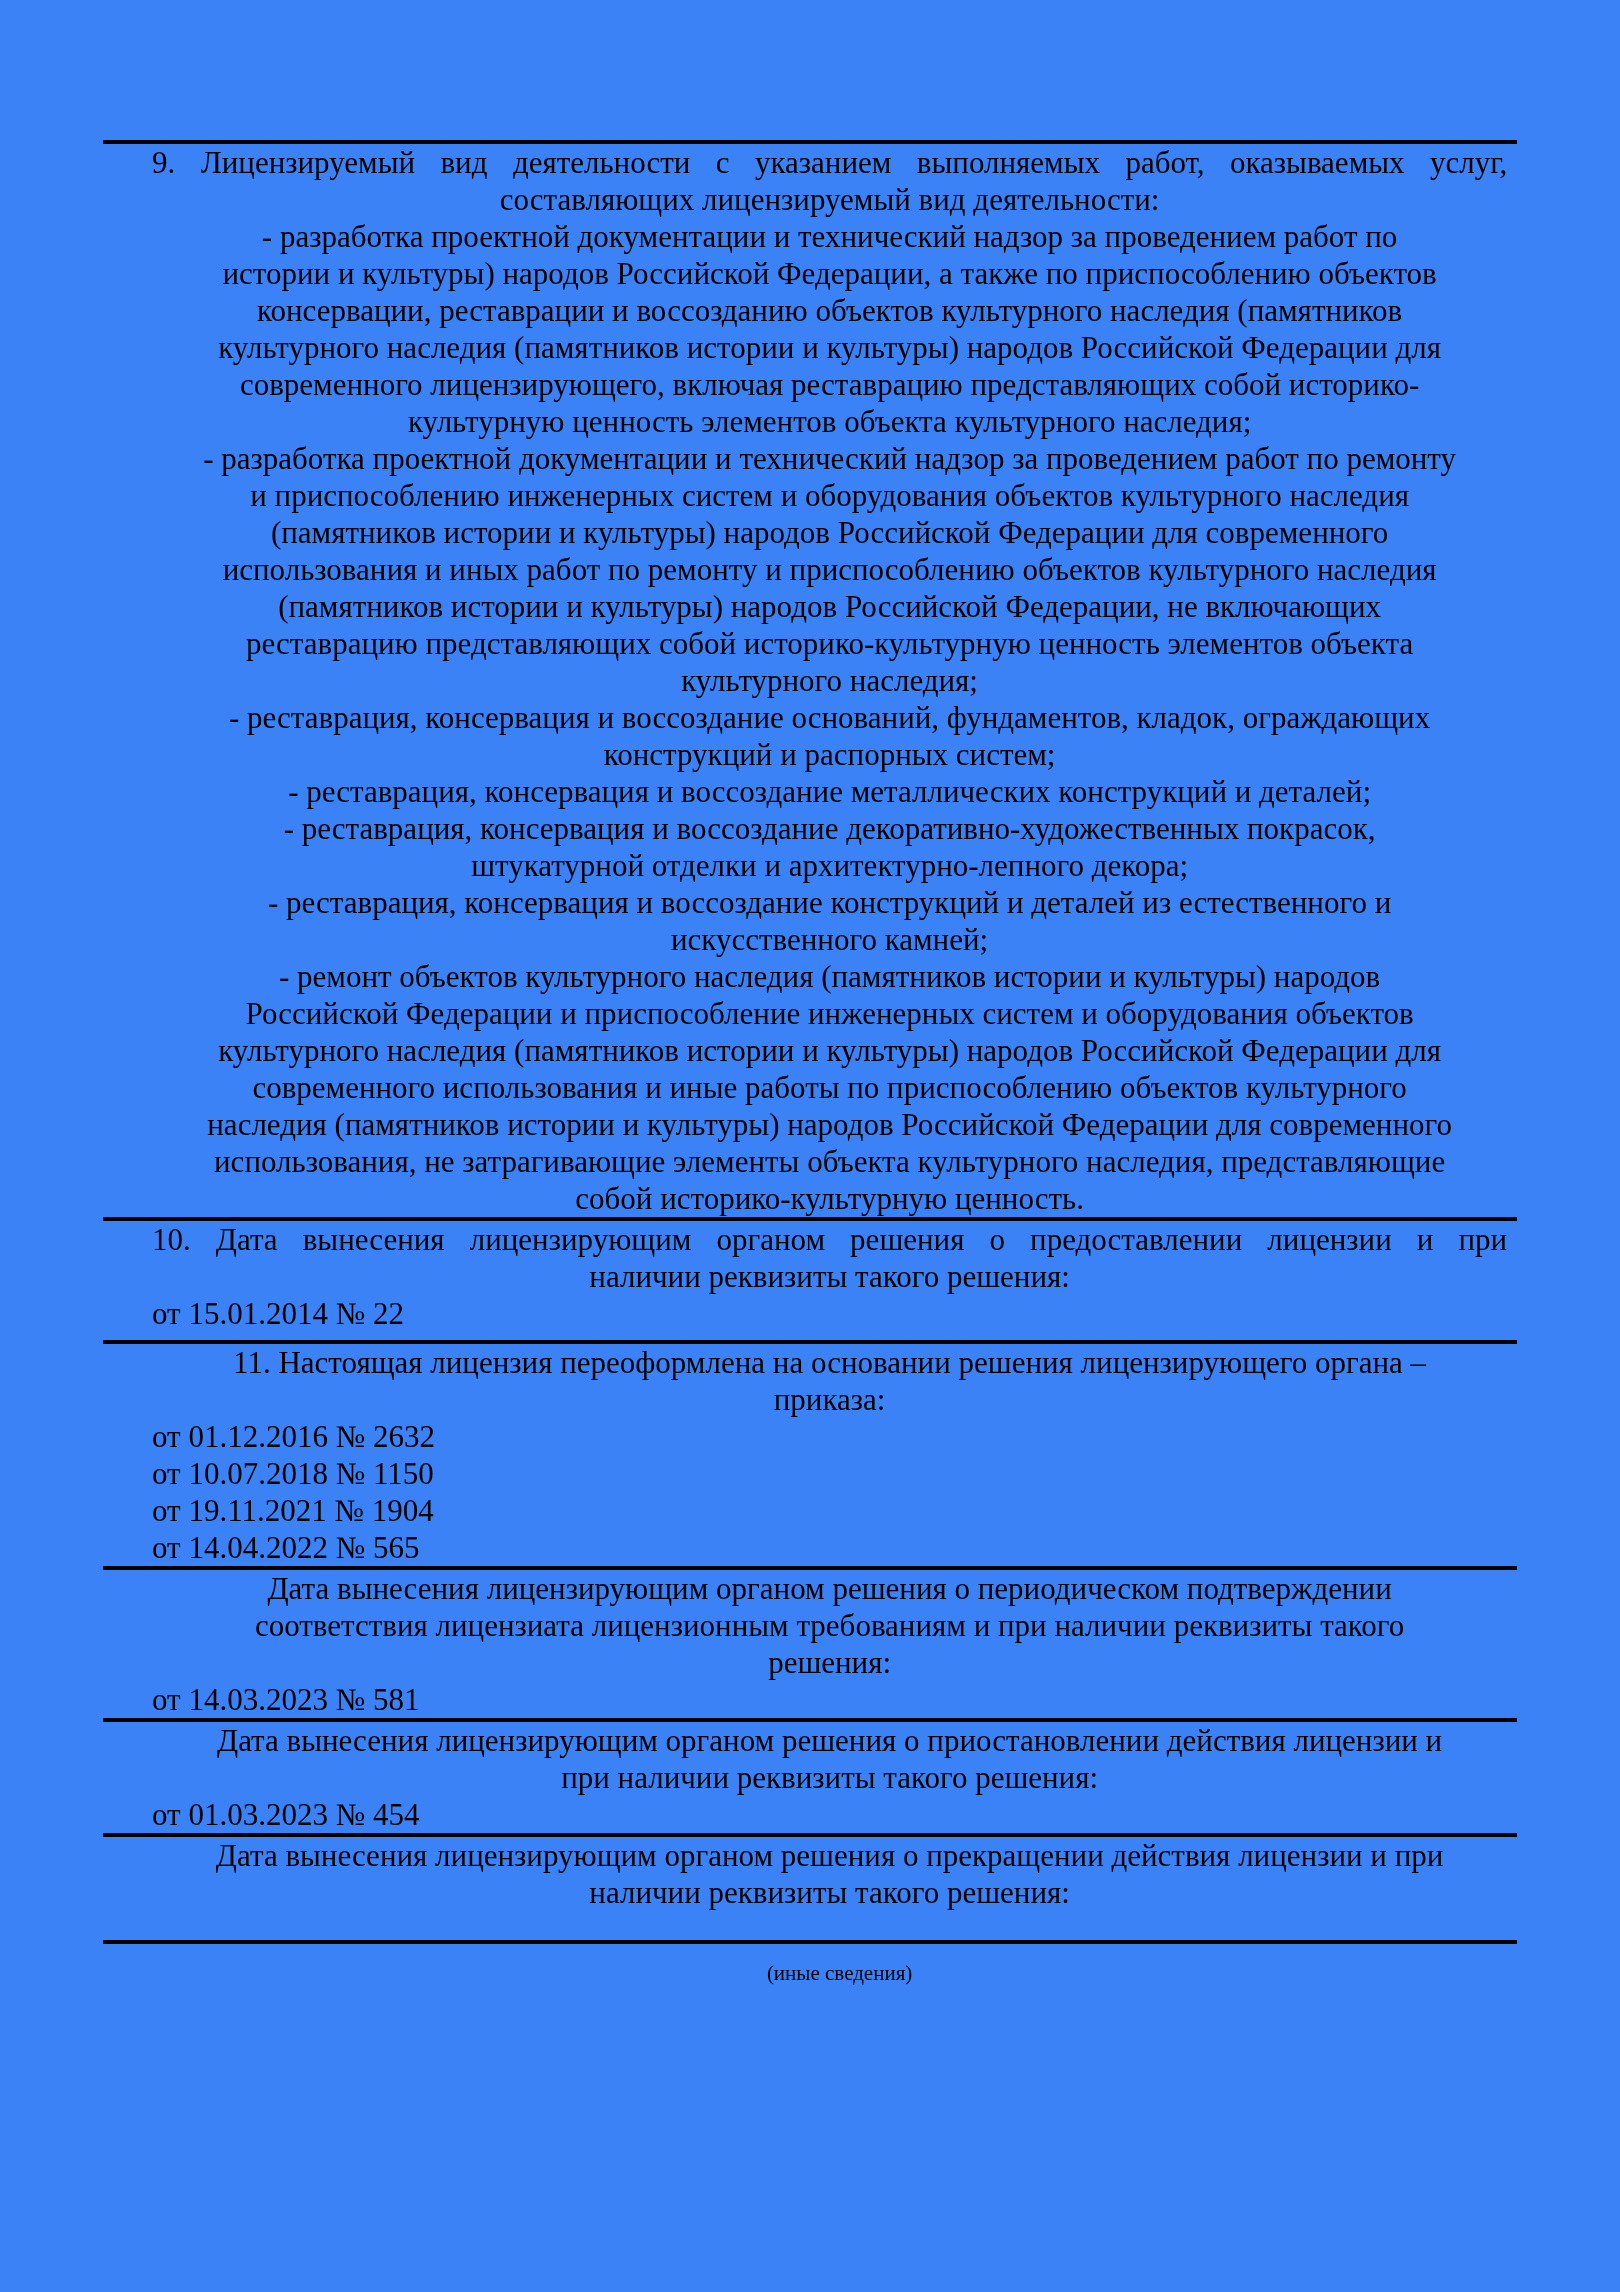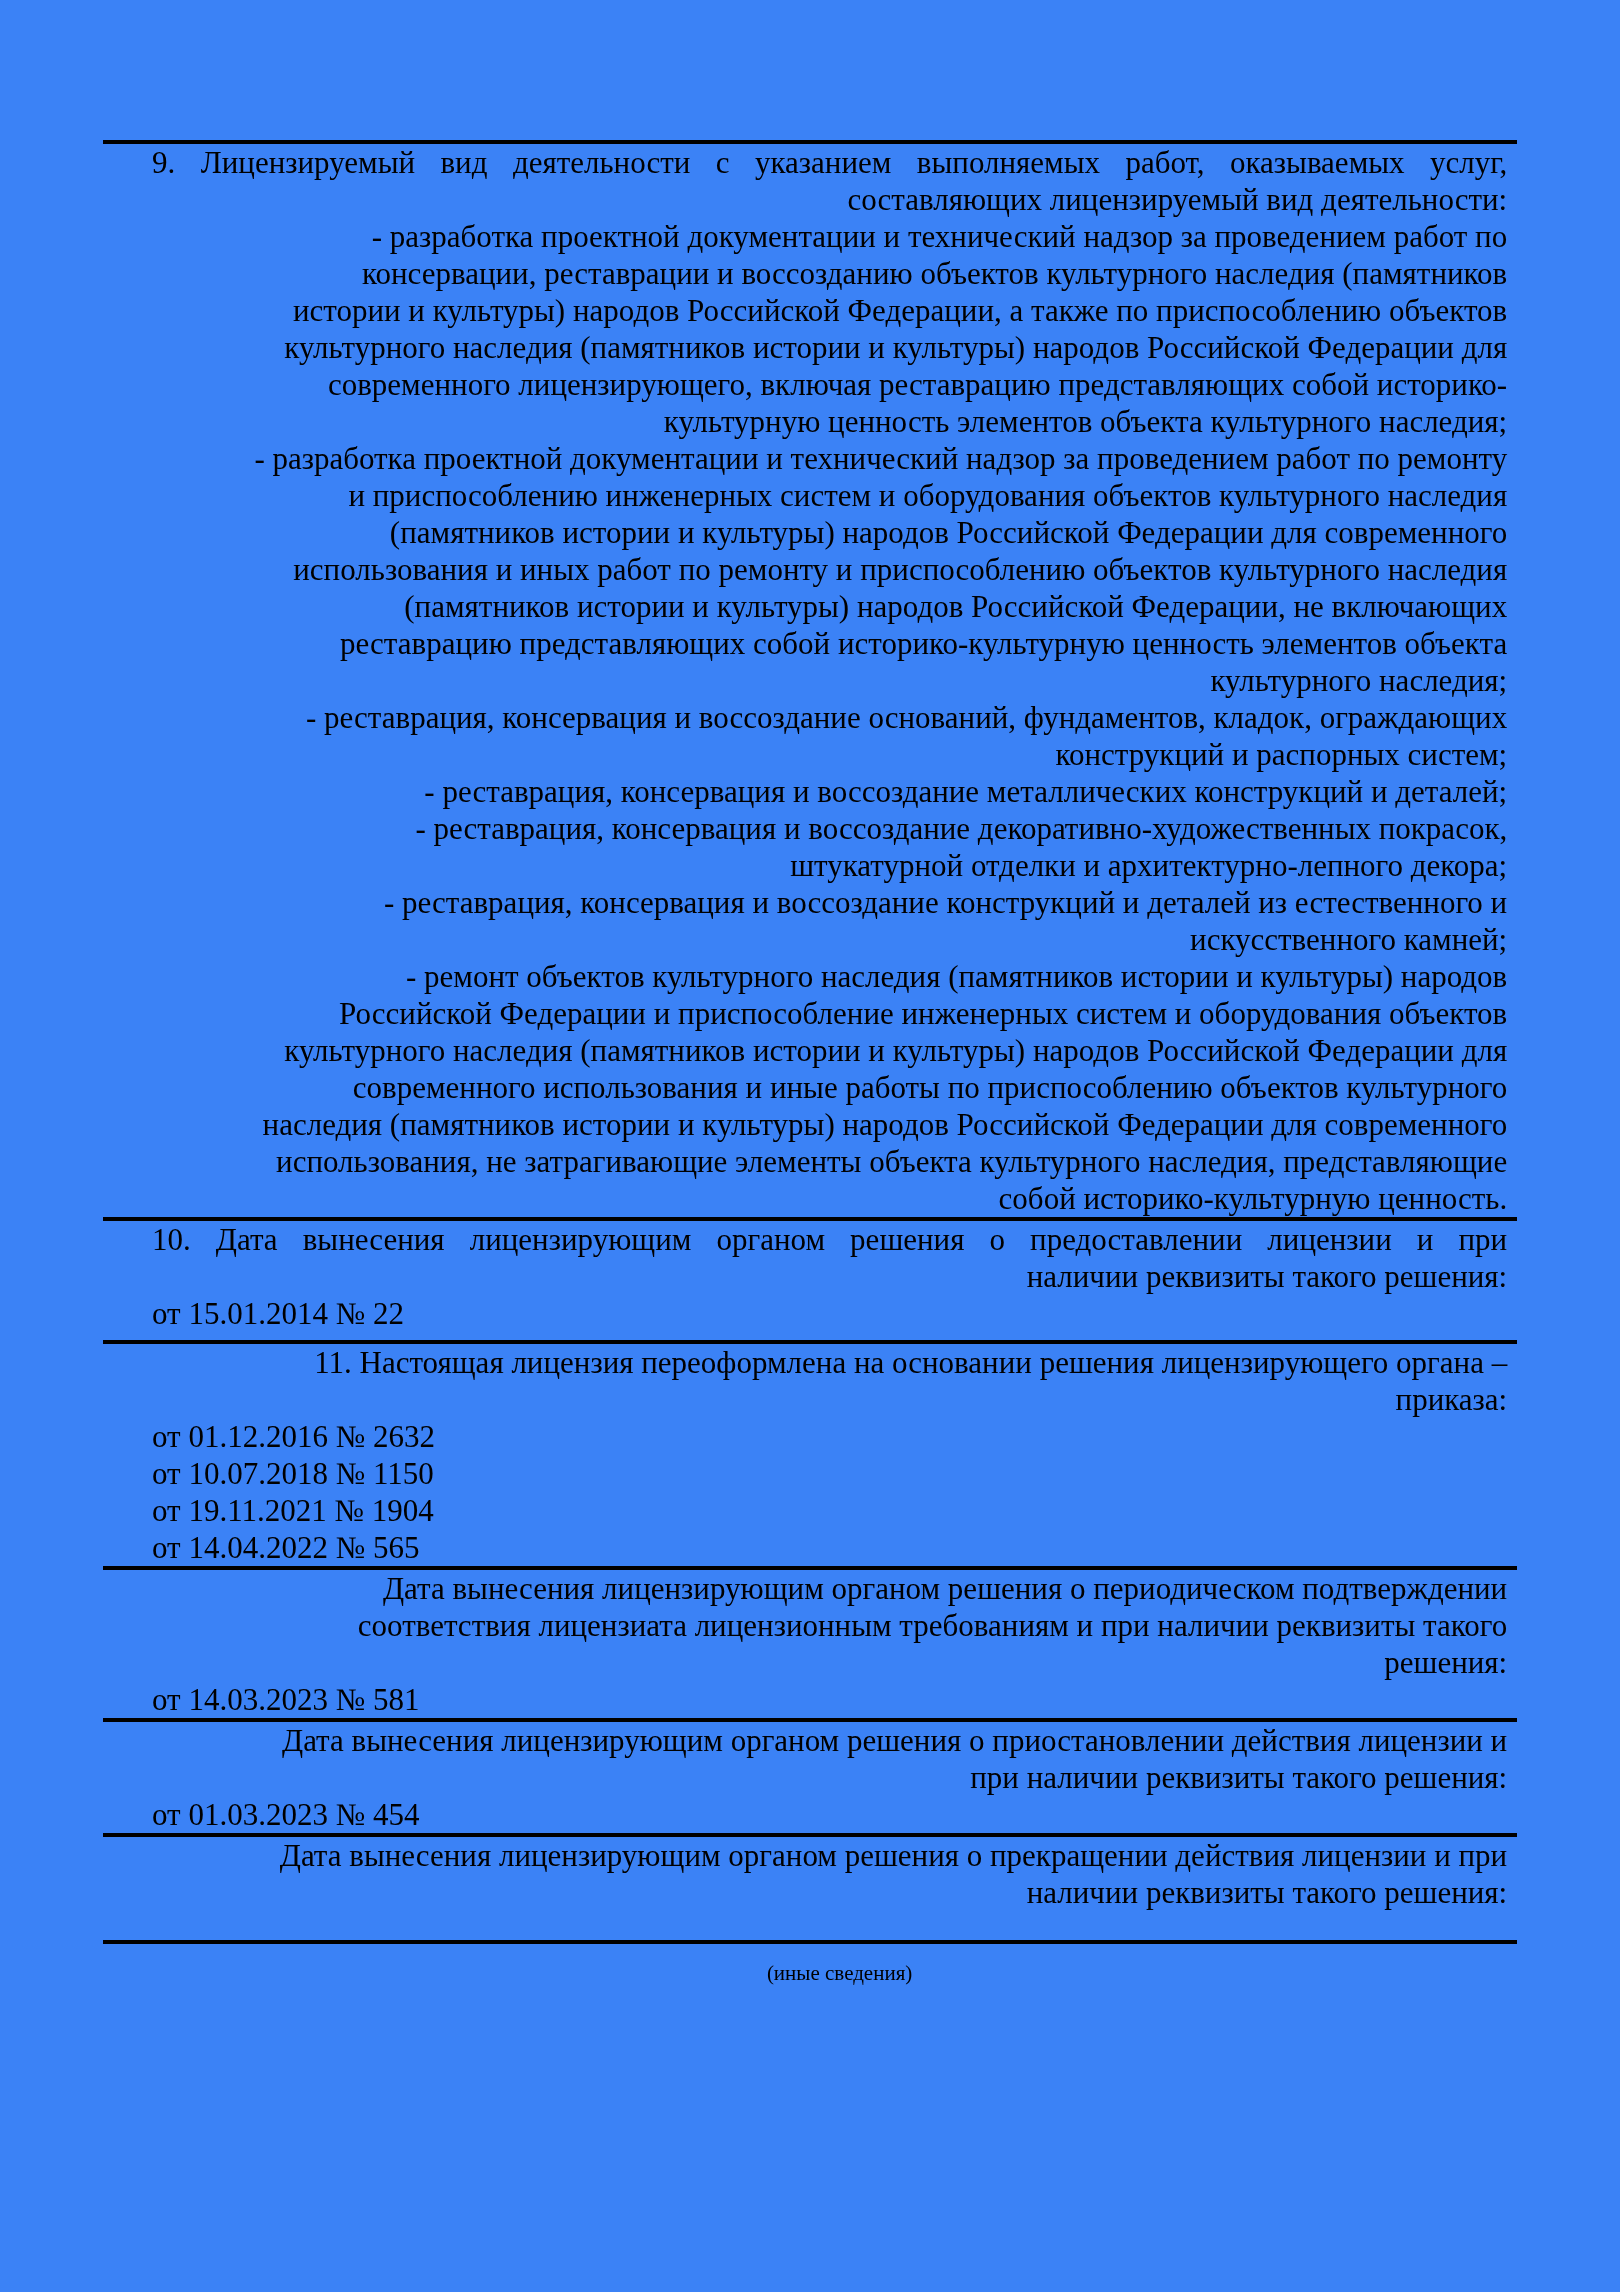--- a/index.html
+++ b/index.html
@@ -28,21 +28,21 @@
     padding: 0 9.8px 0 49px;
     box-sizing: border-box;
   }
   .row {
     font-size: 31px;
     line-height: 37px;
     min-height: 37px;
     white-space: normal;
   }
   .row.left {
-    text-align: right;
+    text-align: center;
   }
   .row.stretch {
     text-align: justify;
     text-align-last: justify;
   }
   .row.date {
     padding-right: 176px;
   }
   
   section[data-name="section-10-grant-decision"]   { padding-bottom: 7.8px; }
@@ -58,22 +58,22 @@
 </head>
 <body>
 
 <div class="page" data-name="license-document-page">
   <main class="doc" data-name="license-document">
 
     <section class="doc-section" data-name="section-9-licensed-activity">
         <div class="row stretch" data-name="text-line">9. Лицензируемый вид деятельности с указанием выполняемых работ, оказываемых услуг,</div>
         <div class="row left" data-name="text-line">составляющих лицензируемый вид деятельности:</div>
         <div class="row left" data-name="text-line">- разработка проектной документации и технический надзор за проведением работ по</div>
+        <div class="row left" data-name="text-line">истории и культуры) народов Российской Федерации, а также по приспособлению объектов</div>
         <div class="row left" data-name="text-line">консервации, реставрации и воссозданию объектов культурного наследия (памятников</div>
-        <div class="row left" data-name="text-line">истории и культуры) народов Российской Федерации, а также по приспособлению объектов</div>
         <div class="row left" data-name="text-line">культурного наследия (памятников истории и культуры) народов Российской Федерации для</div>
         <div class="row left" data-name="text-line">современного лицензирующего, включая реставрацию представляющих собой историко-</div>
         <div class="row left" data-name="text-line">культурную ценность элементов объекта культурного наследия;</div>
         <div class="row left" data-name="text-line">- разработка проектной документации и технический надзор за проведением работ по ремонту</div>
         <div class="row left" data-name="text-line">и приспособлению инженерных систем и оборудования объектов культурного наследия</div>
         <div class="row left" data-name="text-line">(памятников истории и культуры) народов Российской Федерации для современного</div>
         <div class="row left" data-name="text-line">использования и иных работ по ремонту и приспособлению объектов культурного наследия</div>
         <div class="row left" data-name="text-line">(памятников истории и культуры) народов Российской Федерации, не включающих</div>
         <div class="row left" data-name="text-line">реставрацию представляющих собой историко-культурную ценность элементов объекта</div>
         <div class="row left" data-name="text-line">культурного наследия;</div>

